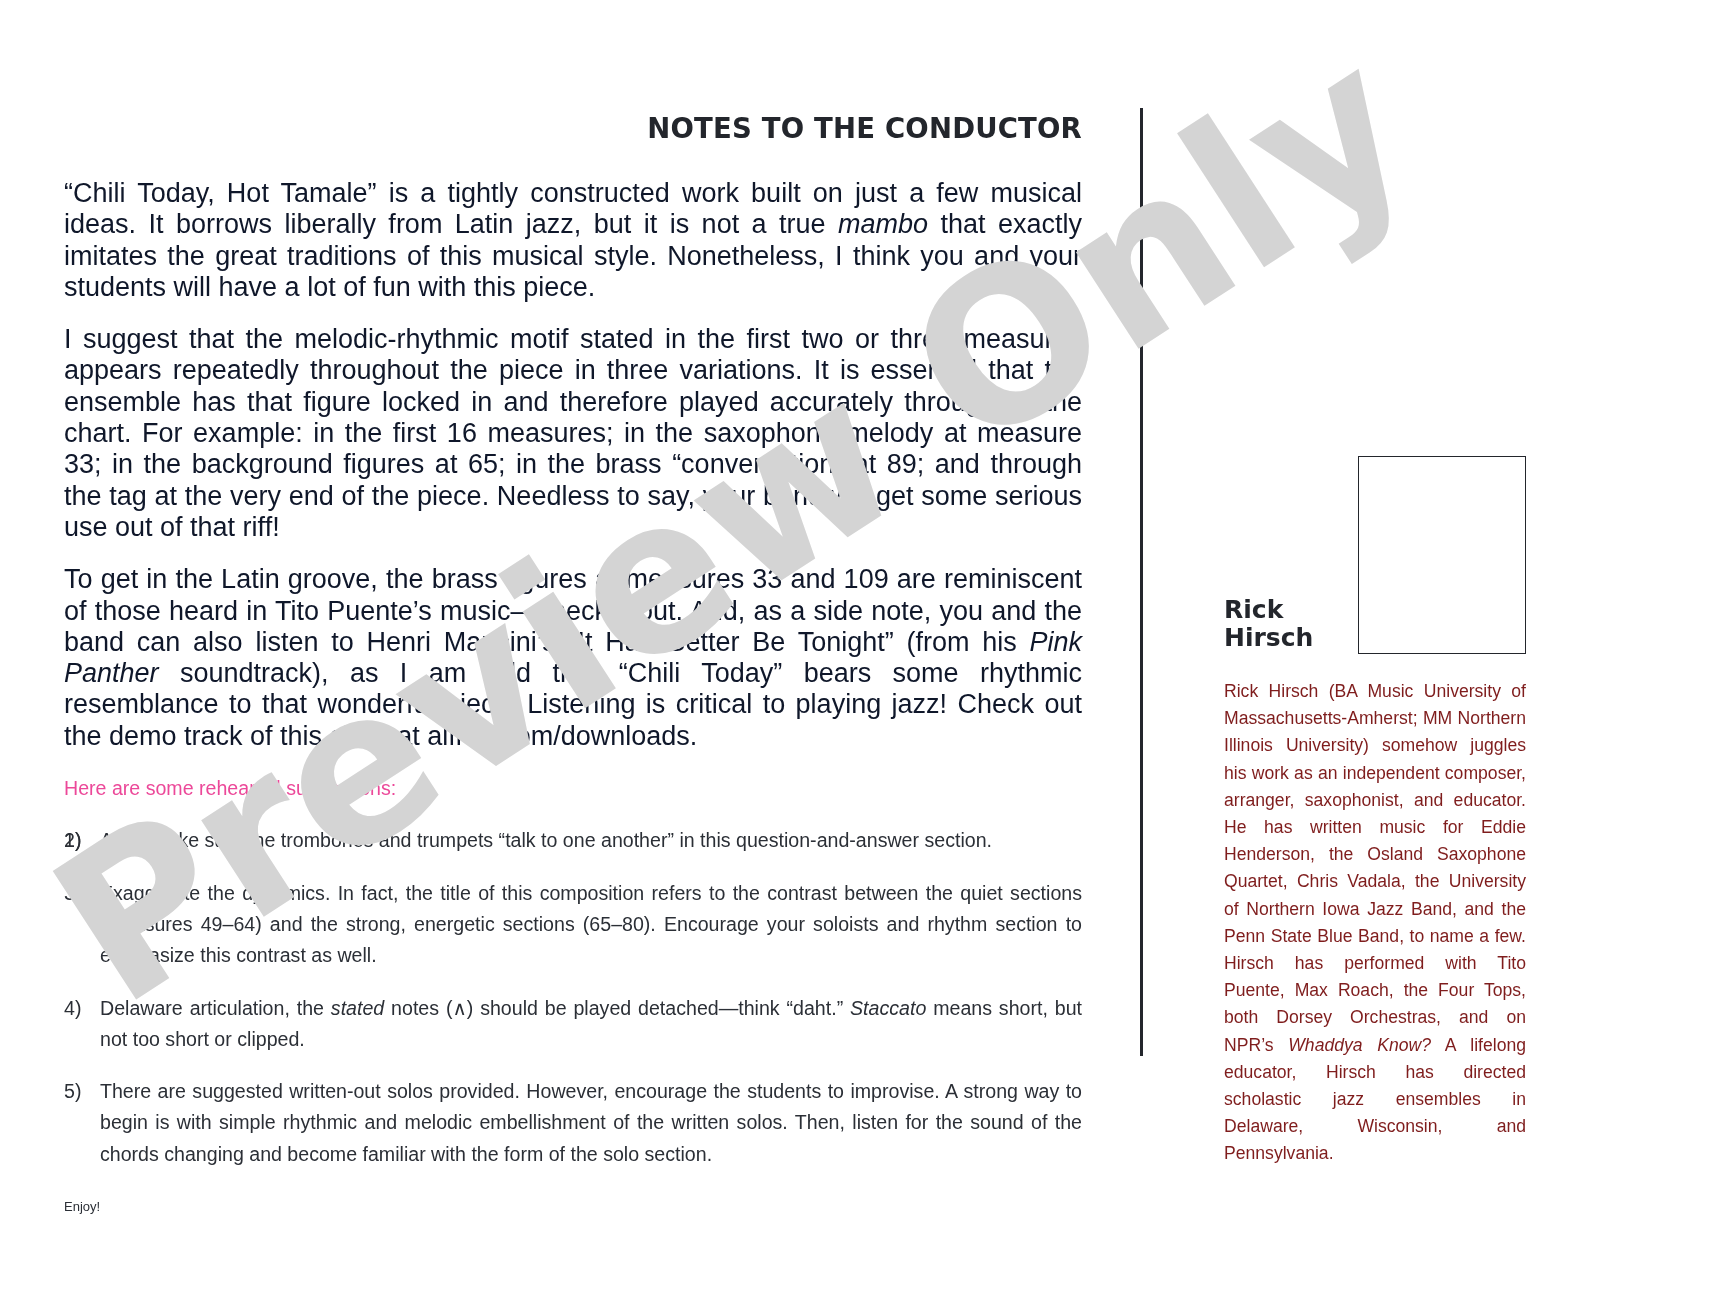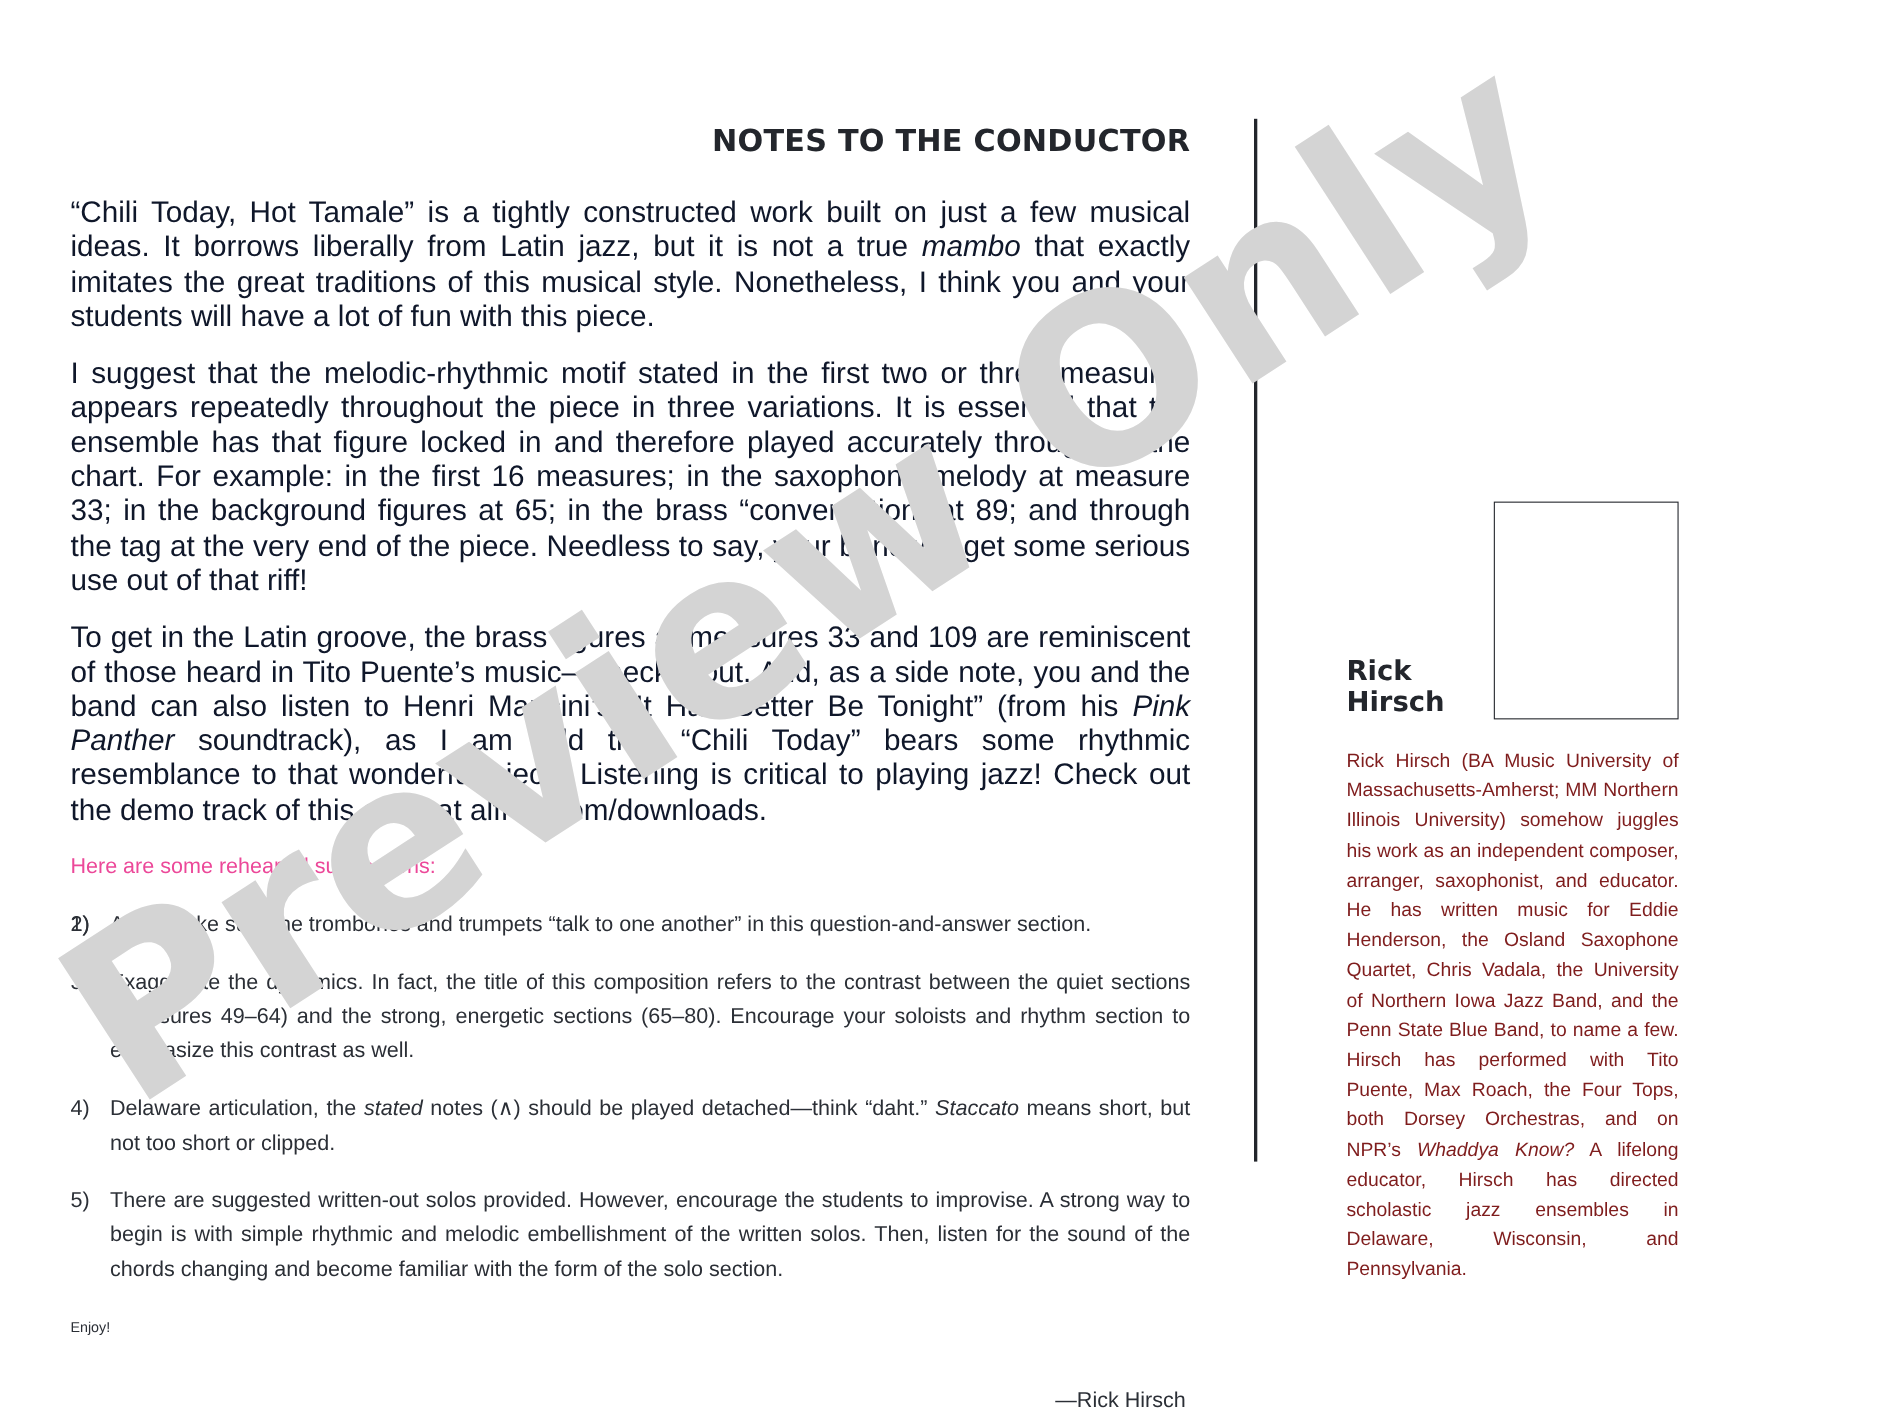--- a/index.html
+++ b/index.html
@@ -208,21 +208,20 @@
         <span class="num">4)</span>
         <span>Delaware articulation, the </span><em>stated</em><span> notes (∧) should be played detached—think “daht.” </span><em>Staccato</em><span> means short, but not too short or clipped.</span>
       </li>
       <li>
         <span class="num">5)</span>
         <span>There are suggested written-out solos provided. However, encourage the students to improvise. A strong way to begin is with simple rhythmic and melodic embellishment of the written solos. Then, listen for the sound of the chords changing and become familiar with the form of the solo section.</span>
       </li>
     </ol>
 
     <p class="closing">Enjoy!</p>
-    <p class="signature">—Rick Hirsch</p>
   </div>
 
   <div id="divider"></div>
 
   <div id="sidebar">
     <div id="composer-head">
       <div id="composer-photo"></div>
     </div>
     <div id="composer-name">Rick
 Hirsch</div>

